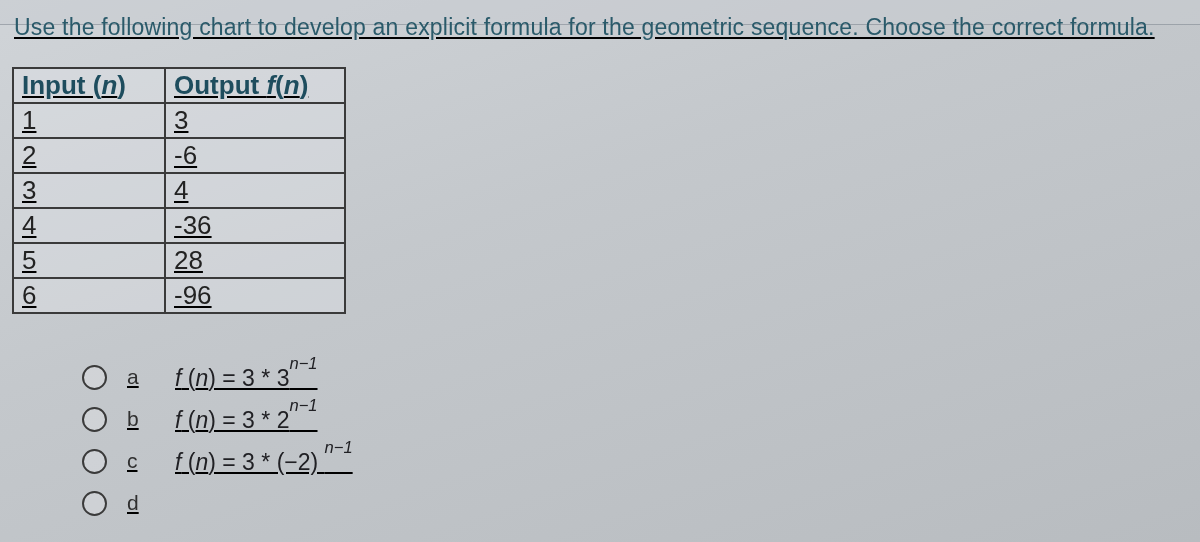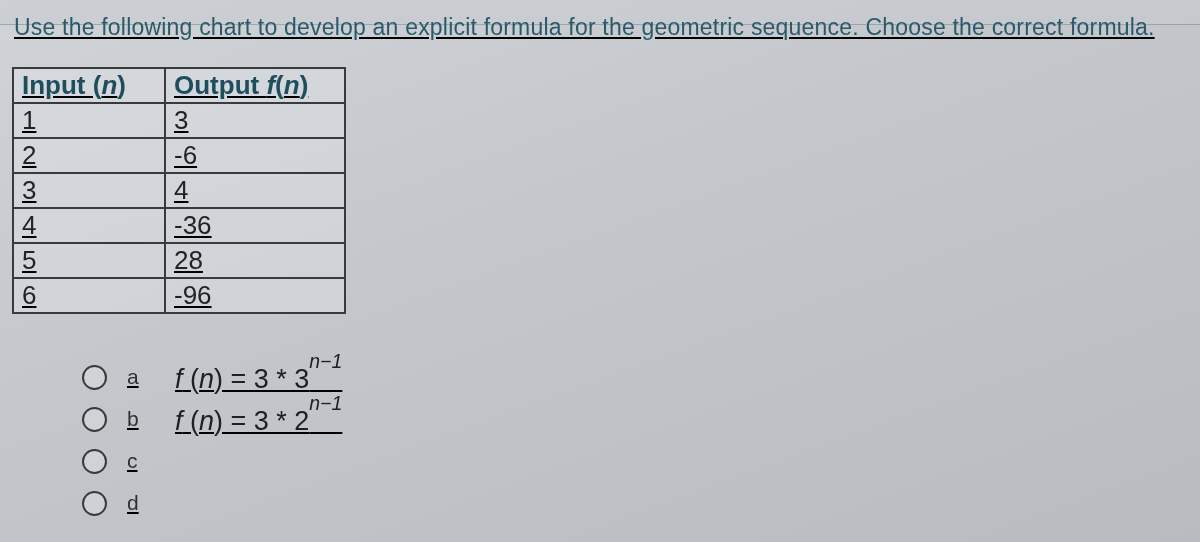--- a/index.html
+++ b/index.html
@@ -82,21 +82,21 @@
     }
     .opt-letter {
       font-size: 21px;
       color: #303030;
       width: 68px;
       padding-left: 20px;
       flex: 0 0 auto;
       font-weight: 500;
     }
     .opt-formula {
-      font-size: 27px;
+      font-size: 23px;
       color: #202024;
       font-style: normal;
     }
     .opt-formula .fn { font-style: italic; }
     .opt-formula sup {
       font-size: 0.72em;
       position: relative;
       top: -0.5em;
       font-style: italic;
     }
@@ -155,19 +155,20 @@
       <div class="opt-formula"><span class="fn">f</span> (<span class="fn">n</span>) = 3 * 3<sup>n−1</sup></div>
     </div>
     <div class="opt-row">
       <div class="radio"></div>
       <div class="opt-letter">b</div>
       <div class="opt-formula"><span class="fn">f</span> (<span class="fn">n</span>) = 3 * 2<sup>n−1</sup></div>
     </div>
     <div class="opt-row">
       <div class="radio"></div>
       <div class="opt-letter">c</div>
+      <div class="opt-formula"><span class="fn">f</span> (<span class="fn">n</span>) = 3 * (−2) <sup>n−1</sup></div>
     </div>
     <div class="opt-row">
       <div class="radio"></div>
       <div class="opt-letter">d</div>
     </div>
   </div>
 </div>
 
 </body></html>

